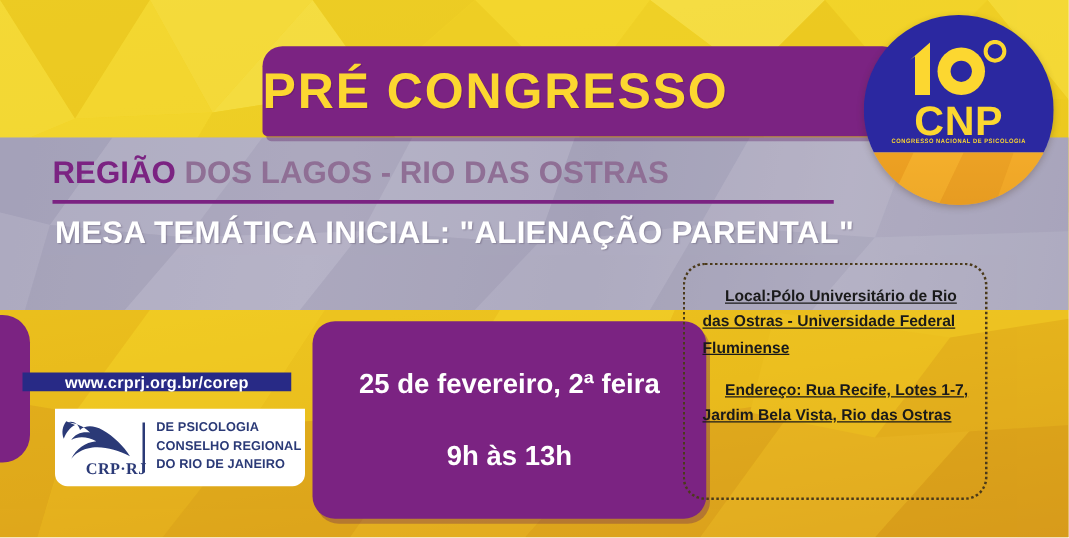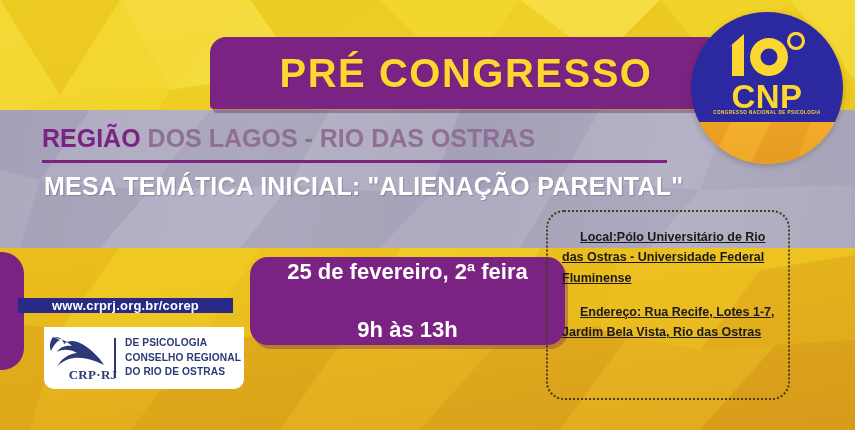--- a/index.html
+++ b/index.html
@@ -47,21 +47,20 @@
   .title-bar {
     position: absolute;
     left: 210px;
     top: 37px;
     width: 512px;
     height: 72px;
     background: #7b2382;
     border-radius: 16px 16px 4px 4px;
     display: flex;
     align-items: center;
-    justify-content: center;
     box-shadow: 3px 4px 0 rgba(90,20,96,0.35);
   }
   .title-bar-text {
     color: #fcd730;
     font-size: 40px;
     font-weight: bold;
     letter-spacing: 1.5px;
     white-space: nowrap;
     text-shadow: 1px 1px 0 rgba(70,15,75,0.25);
   }
@@ -152,21 +151,21 @@
     line-height: 1;
     transform: scaleY(1.1);
   }
 
   
   .date-box {
     position: absolute;
     left: 250px;
     top: 257px;
     width: 315px;
-    height: 88px;
+    height: 158px;
     background: #7b2382;
     border-radius: 18px;
     display: flex;
     flex-direction: column;
     align-items: center;
     justify-content: center;
     box-shadow: 3px 4px 0 rgba(90,20,96,0.30);
   }
   .date-l1 {
     color: #ffffff;
@@ -413,17 +412,17 @@
       <svg width="70" height="40" viewBox="0 0 70 40">
         <path d="M10 6 C14 4 19 7 20 12 C24 8 31 8 38 12 C47 17 55 25 60 33 C50 28 40 25 30 26 C22 27 16 31 13 35 C17 27 24 22 33 21 C26 17 18 17 13 20 C16 15 22 13 28 14 C23 9 16 6 10 6 Z" fill="#2b3a77"></path>
         <path d="M9 5 C6 9 5 14 7 19 C9 14 12 10 16 8 Z" fill="#2b3a77"></path>
       </svg>
       <span class="crp-mark-text">CRP·RJ</span>
     </div>
     <div class="crp-divider"></div>
     <div class="crp-lines">
       <div>DE PSICOLOGIA</div>
       <div>CONSELHO REGIONAL</div>
-      <div>DO RIO DE OSTRAS</div>
+      <div>DO RIO DE JANEIRO</div>
     </div>
   </div>
 
 </div>
 
 </body></html>

